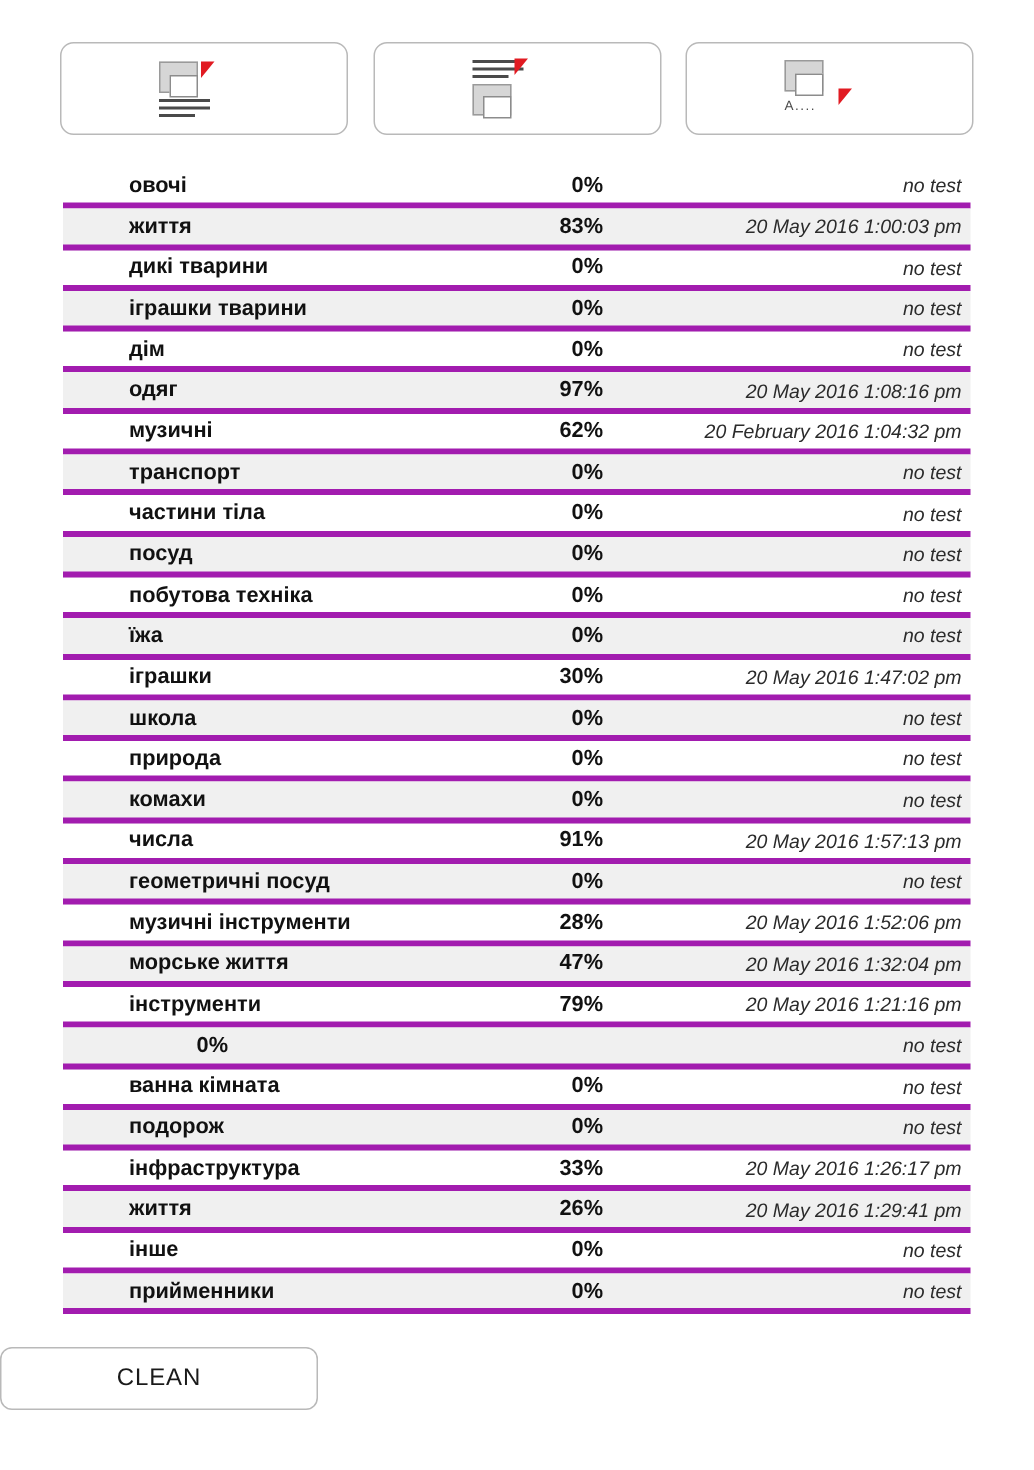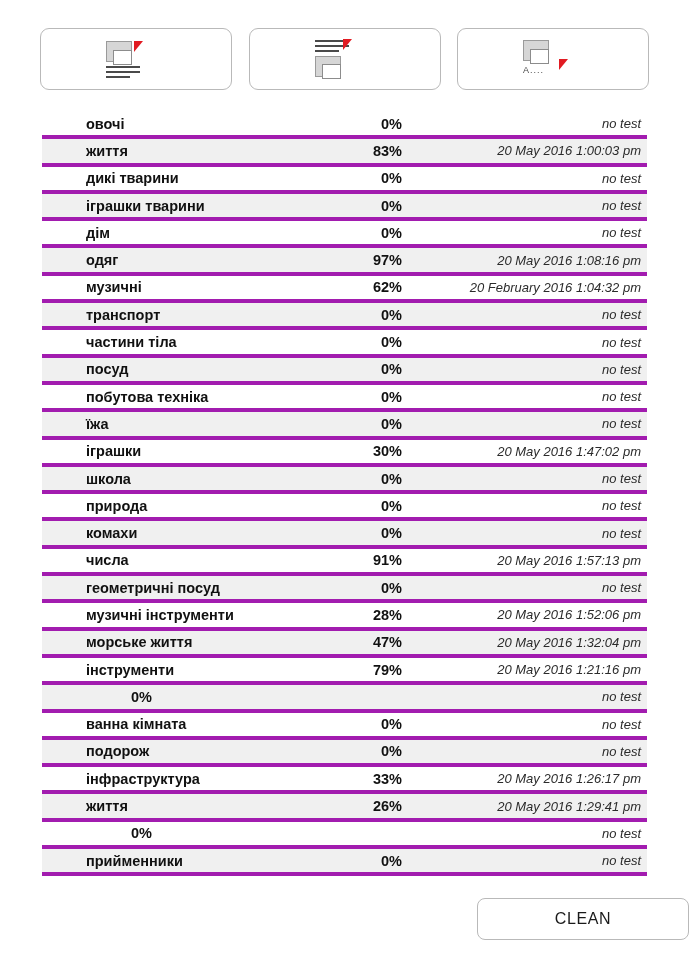--- a/index.html
+++ b/index.html
@@ -141,21 +141,21 @@
     padding-right: 6px;
     font-size: 13px;
     font-style: italic;
     color: #2b2b2b;
     white-space: nowrap;
   }
 
   
   .clean-wrap {
     display: flex;
-    justify-content: flex-end;
+    justify-content: flex-start;
     margin-top: 22px;
   }
   .clean-btn {
     width: 212px;
     height: 42px;
     border: 1px solid #b9b9b9;
     border-radius: 8px;
     background: #ffffff;
     display: flex;
     align-items: center;
@@ -334,20 +334,21 @@
         <div class="cell-name">інфраструктура</div>
         <div class="cell-pct">33%</div>
         <div class="cell-date">20 May 2016 1:26:17 pm</div>
       </div>
       <div class="row alt">
         <div class="cell-name">життя</div>
         <div class="cell-pct">26%</div>
         <div class="cell-date">20 May 2016 1:29:41 pm</div>
       </div>
       <div class="row">
+        <div class="cell-name">інше</div>
         <div class="cell-pct">0%</div>
         <div class="cell-date">no test</div>
       </div>
       <div class="row alt">
         <div class="cell-name">прийменники</div>
         <div class="cell-pct">0%</div>
         <div class="cell-date">no test</div>
       </div>
     </div>
 

